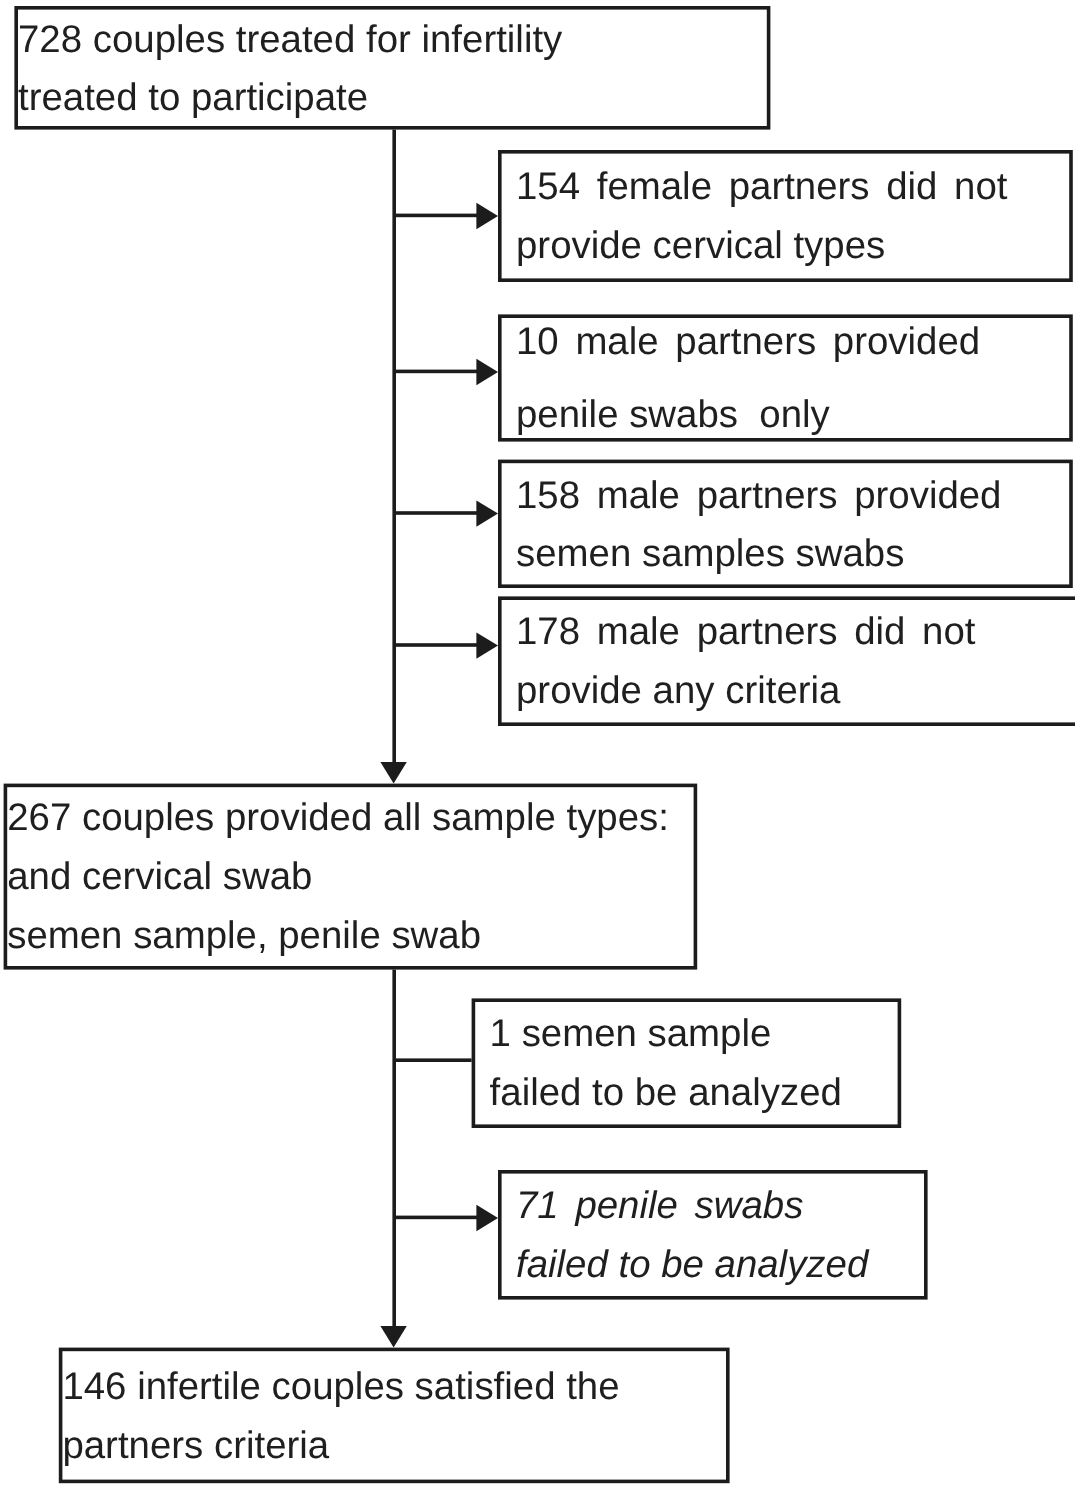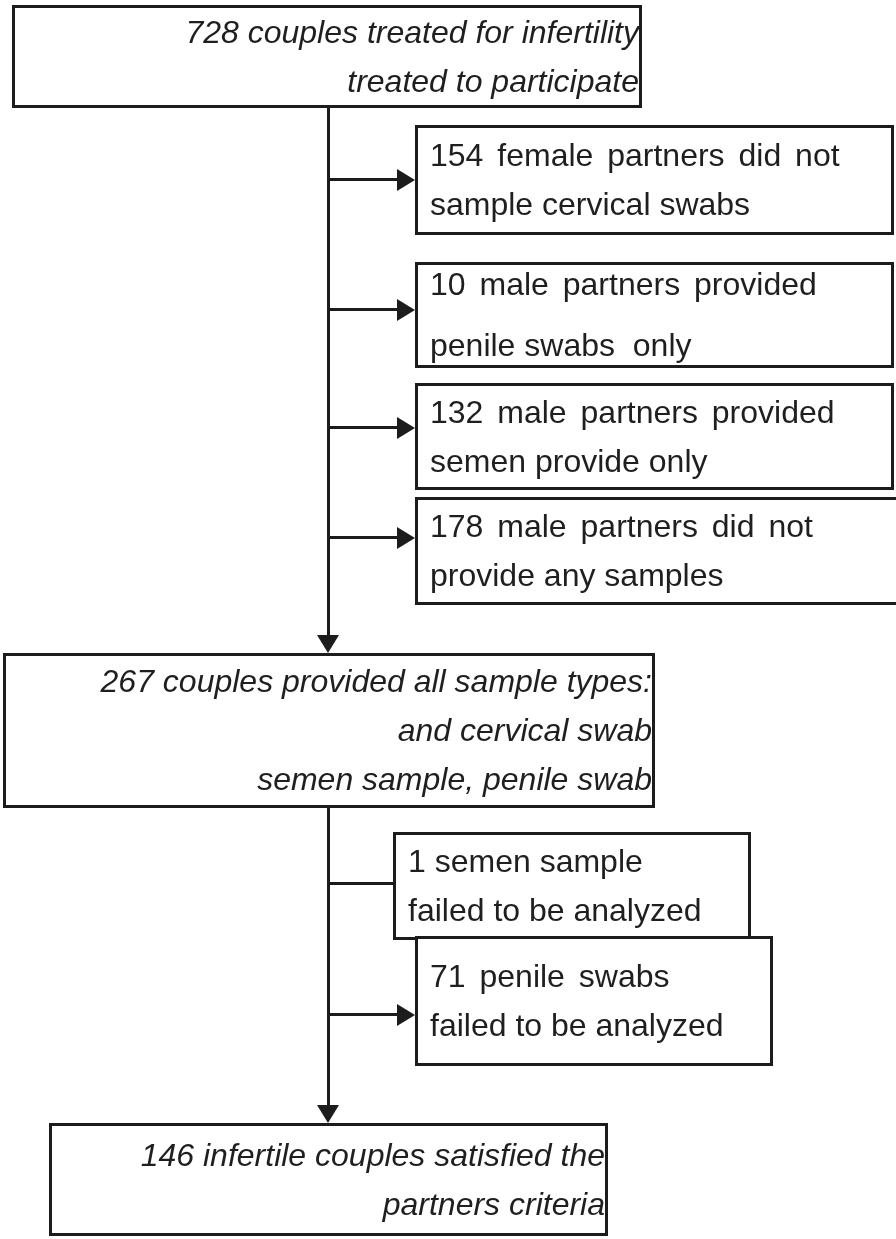--- a/index.html
+++ b/index.html
@@ -14,24 +14,23 @@
   }
   .box {
     position: absolute;
     box-sizing: border-box;
     border: 3px solid #1c1c1c;
     background: #ffffff;
     display: flex;
     flex-direction: column;
   }
   .box.center {
-    align-items: flex-end;
+    align-items: flex-start;
     justify-content: center;
     text-align: center;
-    font-style: italic;
   }
   .box.leftal {
     justify-content: center;
     align-items: flex-start;
     text-align: left;
     padding-left: 12px;
     padding-right: 6px;
   }
   .tline {
     font-size: 32px;
@@ -68,63 +67,63 @@
     <div class="tline">treated to participate</div>
   </div>
 
   <div class="vline" style="left:327px; top:108px; width:3px; height:528px;"></div>
   <div class="arr-d" style="left:317px; top:635px;"></div>
 
   <div class="hline" style="left:329px; top:178px; width:70px; height:3px;"></div>
   <div class="arr-r" style="left:397px; top:169px;"></div>
   <div class="box leftal" style="left:415px; top:125px; width:479px; height:110px;">
     <div class="tline spread">154 female partners did not</div>
-    <div class="tline">sample cervical swabs</div>
+    <div class="tline">provide cervical types</div>
   </div>
 
   <div class="hline" style="left:329px; top:308px; width:70px; height:3px;"></div>
   <div class="arr-r" style="left:397px; top:299px;"></div>
   <div class="box leftal" style="left:415px; top:262px; width:479px; height:106px;gap:12px;">
     <div class="tline spread">10 male partners provided</div>
     <div class="tline">penile swabs  only</div>
   </div>
 
   <div class="hline" style="left:329px; top:426px; width:70px; height:3px;"></div>
   <div class="arr-r" style="left:397px; top:417px;"></div>
   <div class="box leftal" style="left:415px; top:383px; width:479px; height:107px;">
-    <div class="tline spread">132 male partners provided</div>
-    <div class="tline">semen provide only</div>
+    <div class="tline spread">158 male partners provided</div>
+    <div class="tline">semen samples swabs</div>
   </div>
 
   <div class="hline" style="left:329px; top:536px; width:70px; height:3px;"></div>
   <div class="arr-r" style="left:397px; top:527px;"></div>
   <div class="box leftal" style="left:415px; top:497px; width:540px; height:108px;">
     <div class="tline spread">178 male partners did not</div>
-    <div class="tline">provide any samples</div>
+    <div class="tline">provide any criteria</div>
   </div>
 
-  <div class="box center" style="left:3px; top:653px; width:652px; height:155px;">
+  <div class="box center" style="left:3px; top:653px; width:578px; height:155px;">
     <div class="tline">267 couples provided all sample types:</div>
     <div class="tline">and cervical swab</div>
     <div class="tline">semen sample, penile swab</div>
   </div>
 
   <div class="vline" style="left:327px; top:808px; width:3px; height:297px;"></div>
   <div class="arr-d" style="left:317px; top:1105px;"></div>
 
   <div class="hline" style="left:329px; top:882px; width:70px; height:3px;"></div>
   <div class="arr-r" style="left:397px; top:873px;"></div>
   <div class="box leftal" style="left:393px; top:832px; width:358px; height:108px;">
     <div class="tline">1 semen sample</div>
     <div class="tline">failed to be analyzed</div>
   </div>
 
   <div class="hline" style="left:329px; top:1013px; width:70px; height:3px;"></div>
   <div class="arr-r" style="left:397px; top:1004px;"></div>
-  <div class="box leftal" style="left:415px; top:936px; width:358px; height:130px;">
+  <div class="box leftal" style="left:415px; top:975px; width:358px; height:108px;font-style:italic;">
     <div class="tline spread">71 penile swabs</div>
     <div class="tline">failed to be analyzed</div>
   </div>
 
   <div class="box center" style="left:49px; top:1123px; width:559px; height:113px;">
     <div class="tline">146 infertile couples satisfied the</div>
     <div class="tline">partners criteria</div>
   </div>
 
 </div>

